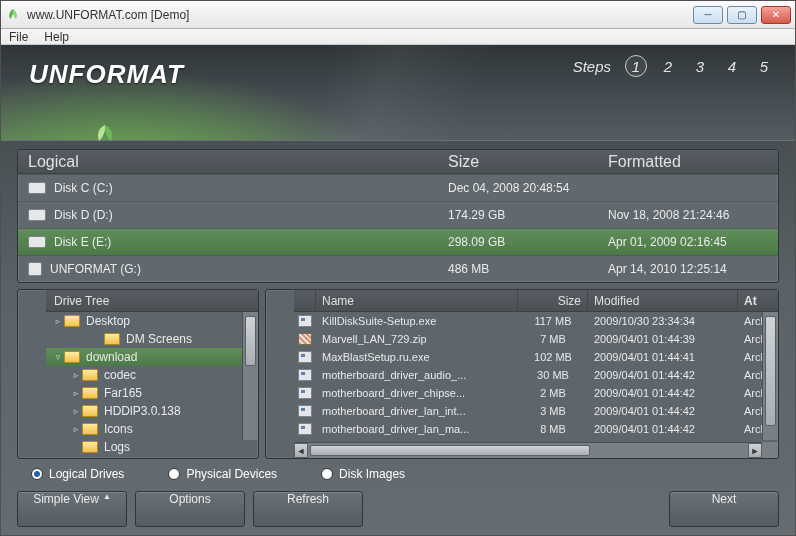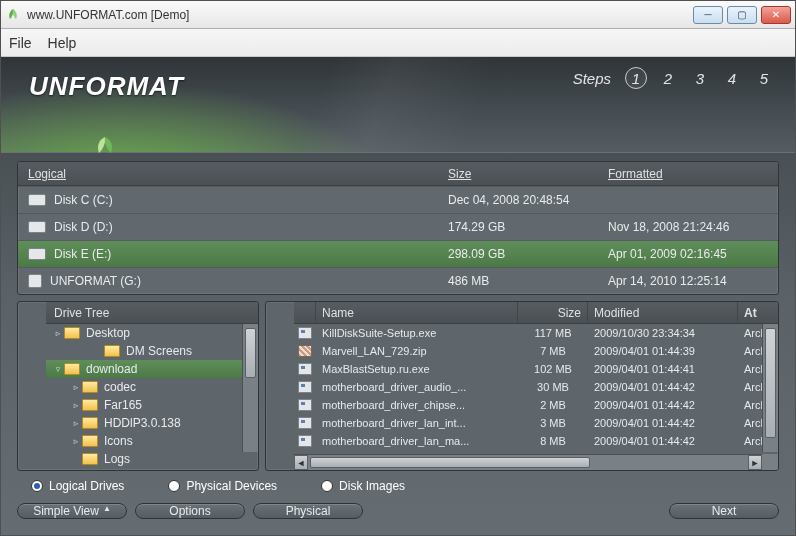--- a/index.html
+++ b/index.html
@@ -7,38 +7,38 @@
 
 
 .window { width: 796px; height: 536px; border: 1px solid #505050; background: #fff; display: flex; flex-direction: column; }
 .titlebar { height: 28px; background: linear-gradient(#fbfbfb,#e6e6e6); display: flex; align-items: center; padding: 0 4px; border-bottom: 1px solid #b0b0b0; }
 .titlebar .favicon { width: 16px; height: 16px; margin-right: 6px; position: relative; }
 .titlebar .favicon svg { width:16px; height:16px; }
 .titlebar .title { font-size: 12px; color: #333; flex: 1; }
 .titlebar .ctrls { display: flex; gap: 4px; }
 .titlebar .ctrls .btn { width: 30px; height: 18px; border: 1px solid #6b8aa8; border-radius: 3px; font-size: 10px; display:flex; align-items:center; justify-content:center; background: linear-gradient(#eaf3fb,#c9def0); color:#2a3f55; cursor:pointer;}
 .titlebar .ctrls .btn.close { background: linear-gradient(#f3a39a,#d95a4a); border-color:#a13a2e; color:#fff;}
-.menubar { height: 28px; background: linear-gradient(#f6f6f6,#ececec); display:flex; align-items:center; padding:0 8px; gap:16px; border-bottom:1px solid #c8c8c8; font-size:14px; color:#333; }
+.menubar { height: 16px; background: linear-gradient(#f6f6f6,#ececec); display:flex; align-items:center; padding:0 8px; gap:16px; border-bottom:1px solid #c8c8c8; font-size:12px; color:#333; }
 .menubar span { cursor:pointer; }
 
 
 .app { flex:1; background: linear-gradient(#3e4448,#5a6267,#666d72); display:flex; flex-direction:column; padding:0 0 6px 0; }
 .header { height: 96px; position:relative; background: radial-gradient(ellipse 400px 160px at 120px 130px, rgba(110,190,70,.9), transparent 65%), linear-gradient(#2e3437,#434a4f,#565d62); border-bottom:1px solid #6b7277; }
 .header .brand { position:absolute; left:28px; top:14px; font-size:26px; font-weight:bold; font-style:italic; color:#fff; letter-spacing:1px; text-shadow:0 1px 2px rgba(0,0,0,.6); }
 .header .leaf { position:absolute; left:90px; top:78px; }
 .header .steps { position:absolute; right:20px; top:10px; display:flex; align-items:center; gap:10px; color:#e2e5e7; font-size:15px; }
 .header .steps .lbl { font-style:italic; margin-right:4px; }
 .header .steps .step { width:22px; height:22px; display:flex; align-items:center; justify-content:center; border-radius:11px; font-style:italic; cursor:pointer;}
 .header .steps .step.active { border:1px solid #c8ccce; background:rgba(255,255,255,.05); }
 .header .glow { position:absolute; inset:0; pointer-events:none; background: linear-gradient(110deg, transparent 40%, rgba(255,255,255,.05) 48%, transparent 60%);}
 
 
 .panel { margin:8px 16px 0 16px; background:#62696e; border:1px solid #2f3437; border-radius:3px; overflow:hidden; box-shadow: inset 0 0 0 1px rgba(255,255,255,.08); }
 .gridhead, .gridrow { display:grid; grid-template-columns: 420px 160px 1fr; align-items:center; font-size:12px; color:#e9ebec; }
-.gridhead { background: linear-gradient(#565c61,#4a5054); height:24px; padding:0 10px; border-bottom:1px solid #3b4043; font-size:12px; color:#dfe2e4;text-decoration:underline;}
+.gridhead { background: linear-gradient(#565c61,#4a5054); height:24px; padding:0 10px; border-bottom:1px solid #3b4043; font-size:16px; color:#dfe2e4;}
 .gridrow { height:27px; padding:0 10px; border-top:1px solid #545b5f; cursor:pointer;}
 .gridrow.selected { background: linear-gradient(#5f8e5a,#4c7a47); }
 .gridrow .cell0 { display:flex; align-items:center; gap:8px; }
 .diskicon { width:18px; height:12px; background:#e5e7e9; border-radius:2px; border:1px solid #7d8489; position:relative;}
 .diskicon.usb { width:14px; height:14px; border-radius:2px; background:#e5e7e9;}
 
 
 .split { display:flex; margin:6px 16px 0 16px; gap:6px; height:170px; }
 .treewrap, .filewrap { background:#5f666b; border:1px solid #2f3437; border-radius:3px; overflow:hidden; box-shadow: inset 0 0 0 1px rgba(255,255,255,.08); display:flex; flex-direction:column;padding-left:28px;}
 .treewrap { width:242px; }
@@ -77,21 +77,21 @@
 .scrollcorner{position:absolute; right:0; bottom:0; width:16px; height:16px; background:#7a8186;}
 
 
 .radiobar { display:flex; gap:44px; align-items:center; margin:8px 20px 0 30px; font-size:12px; color:#fff;}
 .radiobar label { display:flex; align-items:center; gap:6px; cursor:pointer;}
 .radiobar .r { width:12px; height:12px; border-radius:6px; border:1px solid #333; background:#fff; display:flex; align-items:center; justify-content:center;}
 .radiobar .r.on::after{content:""; width:6px; height:6px; border-radius:3px; background:#2a5fb0;}
 
 
 .bottombar { display:flex; gap:8px; margin:10px 16px 0 16px; }
-.bottombar .bbtn { height:16px; min-width:110px; background:linear-gradient(#6a7176,#565d62); border:1px solid #2f3437; color:#e8eaec; font-size:12px; border-radius:12px; cursor:pointer; display:flex; align-items:flex-start; justify-content:center; box-shadow: inset 0 1px 0 rgba(255,255,255,.15);}
+.bottombar .bbtn { height:36px; min-width:110px; background:linear-gradient(#6a7176,#565d62); border:1px solid #2f3437; color:#e8eaec; font-size:12px; border-radius:3px; cursor:pointer; display:flex; align-items:flex-start; justify-content:center; box-shadow: inset 0 1px 0 rgba(255,255,255,.15);}
 .bottombar .spacer { flex:1; }
 .bbtn .tri { margin-left:4px; font-size:8px; }
 </style>
 </head>
 <body>
 
 <div class="window">
   <div class="titlebar">
     <span class="favicon">
       <svg viewBox="0 0 16 16">
@@ -328,18 +328,18 @@
           <span>Disk Images</span>
         </label>
     </div>
 
     <div class="bottombar">
       <div class="bbtn">
           <span>Simple View</span>
           <span class="tri">▲</span>
         </div>
       <div class="bbtn">Options</div>
-      <div class="bbtn">Physical</div>
+      <div class="bbtn">Refresh</div>
       <div class="spacer"></div>
       <div class="bbtn">Next</div>
     </div>
   </div>
 </div>
 
 </body></html>

